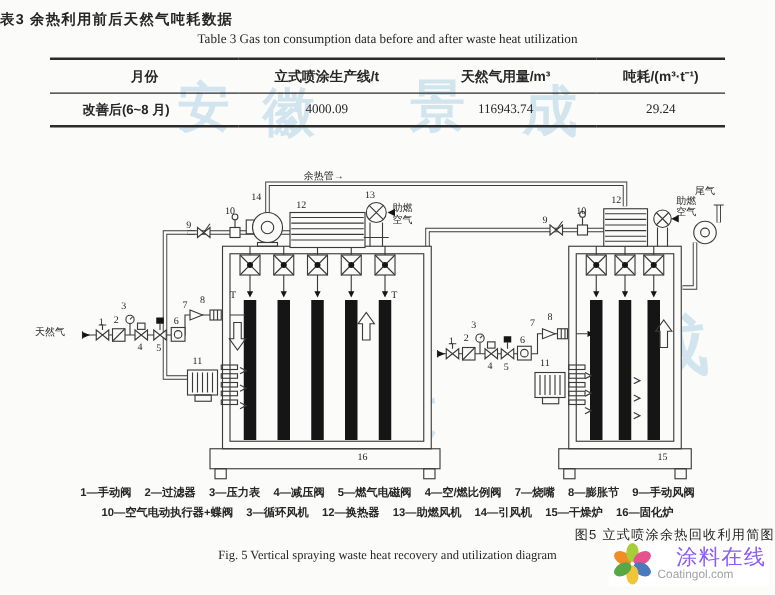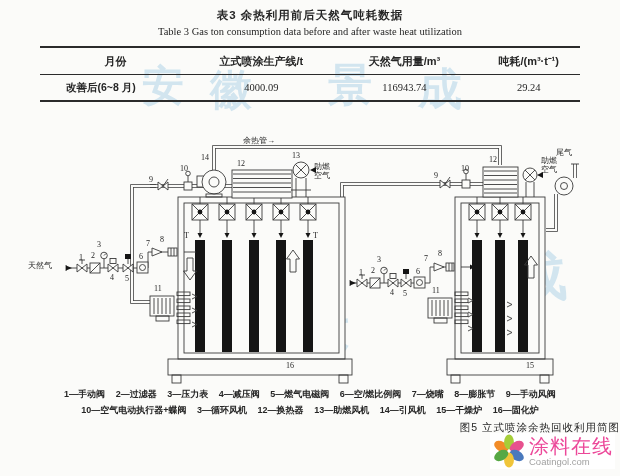--- a/index.html
+++ b/index.html
@@ -1,20 +1,20 @@
 <!DOCTYPE html>
 <html><head>
 <meta charset="utf-8">
 <style>
   html,body { margin:0; padding:0; }
   .page { position:relative; width:620px; height:476px; background:#fbfbf9;
           font-family:"Liberation Sans",sans-serif; color:#262626; overflow:hidden; }
 
   
-  .t-cn { position:absolute; top:8px; left:0; width:100%; text-align:center;
+  .t-cn { position:absolute; top:8px; left:0; width:100%; 
           font-size:11.5px; font-weight:bold; letter-spacing:1px; z-index:2; }
   .t-en { position:absolute; top:26px; left:0; width:100%; text-align:center;
           font-size:10.5px; font-family:"Liberation Serif",serif; z-index:2; }
   table.data { position:absolute; top:46px; left:40px; width:540px; border-collapse:collapse;
           border-top:2.5px solid #2b2b2b; border-bottom:2.5px solid #2b2b2b; z-index:2; }
   table.data th { border-bottom:1.3px solid #2b2b2b; height:24px; font-size:11px;
           font-weight:bold; text-align:center; }
   table.data td { height:23px; font-size:10.5px; text-align:center;
           font-family:"Liberation Serif",serif; }
   table.data td.c0 { text-align:left; padding-left:26px; font-family:"Liberation Sans",sans-serif;
@@ -39,21 +39,21 @@
   .lg span { margin:0 4px; white-space:nowrap; }
   .cap-cn { position:absolute; top:421px; left:0; width:100%; text-align:right;
         font-size:10.5px; font-weight:normal; letter-spacing:1px; z-index:2; }
   .cap-en { position:absolute; top:439px; left:0; width:100%; text-align:center;
         font-size:10px; font-family:"Liberation Serif",serif; z-index:2; }
 
   
   .logo { position:absolute; right:5px; top:433px; display:flex; align-items:center;
         gap:3px; z-index:4; background:#fff; padding:1px 2px; }
   .logo-txt { display:flex; flex-direction:column; line-height:1.05; }
-  .logo-cn { font-size:20px; color:#ec4899; letter-spacing:1px; }
+  .logo-cn { font-size:17px; color:#8b5cf6; letter-spacing:1px;margin-left:15px; }
   .logo-en { font-size:9.5px; color:#a2a2a2; }
 
   
   .ln  { stroke:#3a3a3a; stroke-width:0.9; fill:none; }
   .lnf { stroke:#3a3a3a; stroke-width:0.9; fill:#fbfbf9; }
   .blk { fill:#151515; stroke:none; }
   .pipe-o { stroke:#3a3a3a; stroke-width:3.6; fill:none; }
   .pipe-i { stroke:#fbfbf9; stroke-width:2.1; fill:none; }
 </style>
 </head>
@@ -385,36 +385,37 @@
     <span class="dl" style="left:489px;top:22px;">12</span>
     <span class="dl" style="left:526px;top:228px;">15</span>
   </div>
 
   <div class="lg" style="top:388px;">
     <span>1—手动阀</span>
     <span>2—过滤器</span>
     <span>3—压力表</span>
     <span>4—减压阀</span>
     <span>5—燃气电磁阀</span>
-    <span>6—空/燃比例阀</span>
+    <span>4—空/燃比例阀</span>
     <span>7—烧嘴</span>
     <span>8—膨胀节</span>
     <span>9—手动风阀</span>
   </div>
   <div class="lg" style="top:404px;">
     <span>10—空气电动执行器+蝶阀</span>
     <span>3—循环风机</span>
     <span>12—换热器</span>
     <span>13—助燃风机</span>
     <span>14—引风机</span>
     <span>15—干燥炉</span>
     <span>16—固化炉</span>
   </div>
 
   <div class="cap-cn">图5  立式喷涂余热回收利用简图</div>
+  <div class="cap-en">Fig. 5   Vertical spraying waste heat recovery and utilization diagram</div>
 
   <div class="logo">
     <svg width="34" height="34" viewBox="0 0 36 36">
       <ellipse cx="18" cy="8.5" rx="5.2" ry="8" transform="rotate(-60 18 18)" fill="#f28c28"></ellipse>
       <ellipse cx="18" cy="8.5" rx="5.2" ry="8" transform="rotate(0 18 18)" fill="#a6ce39"></ellipse>
       <ellipse cx="18" cy="8.5" rx="5.2" ry="8" transform="rotate(60 18 18)" fill="#e7518e"></ellipse>
       <ellipse cx="18" cy="8.5" rx="5.2" ry="8" transform="rotate(120 18 18)" fill="#4a79bd"></ellipse>
       <ellipse cx="18" cy="8.5" rx="5.2" ry="8" transform="rotate(180 18 18)" fill="#f0c53a"></ellipse>
       <ellipse cx="18" cy="8.5" rx="5.2" ry="8" transform="rotate(240 18 18)" fill="#57a845"></ellipse>
     </svg>

